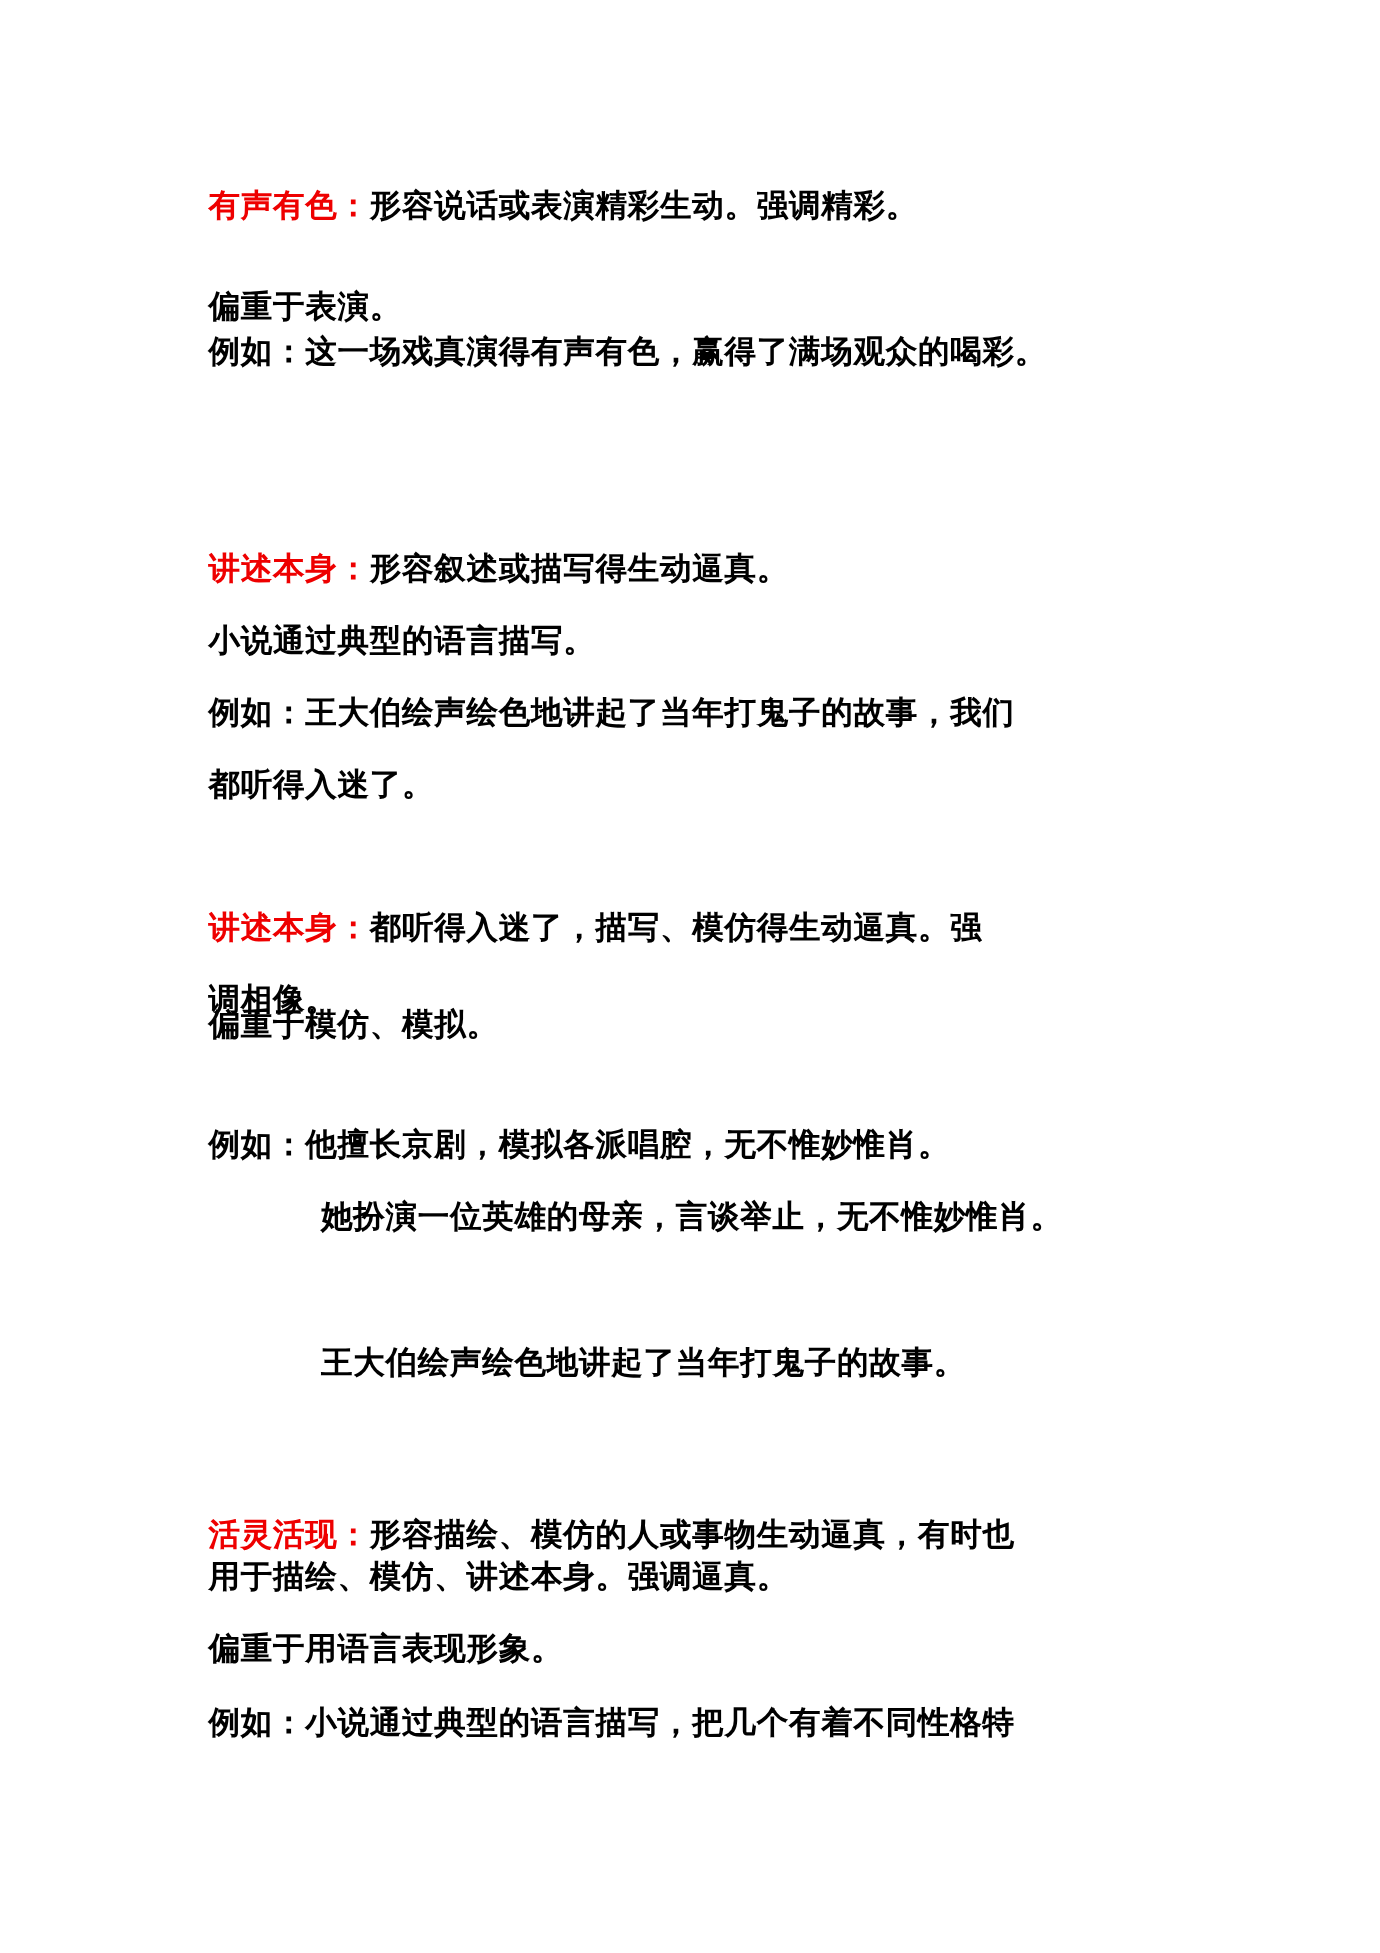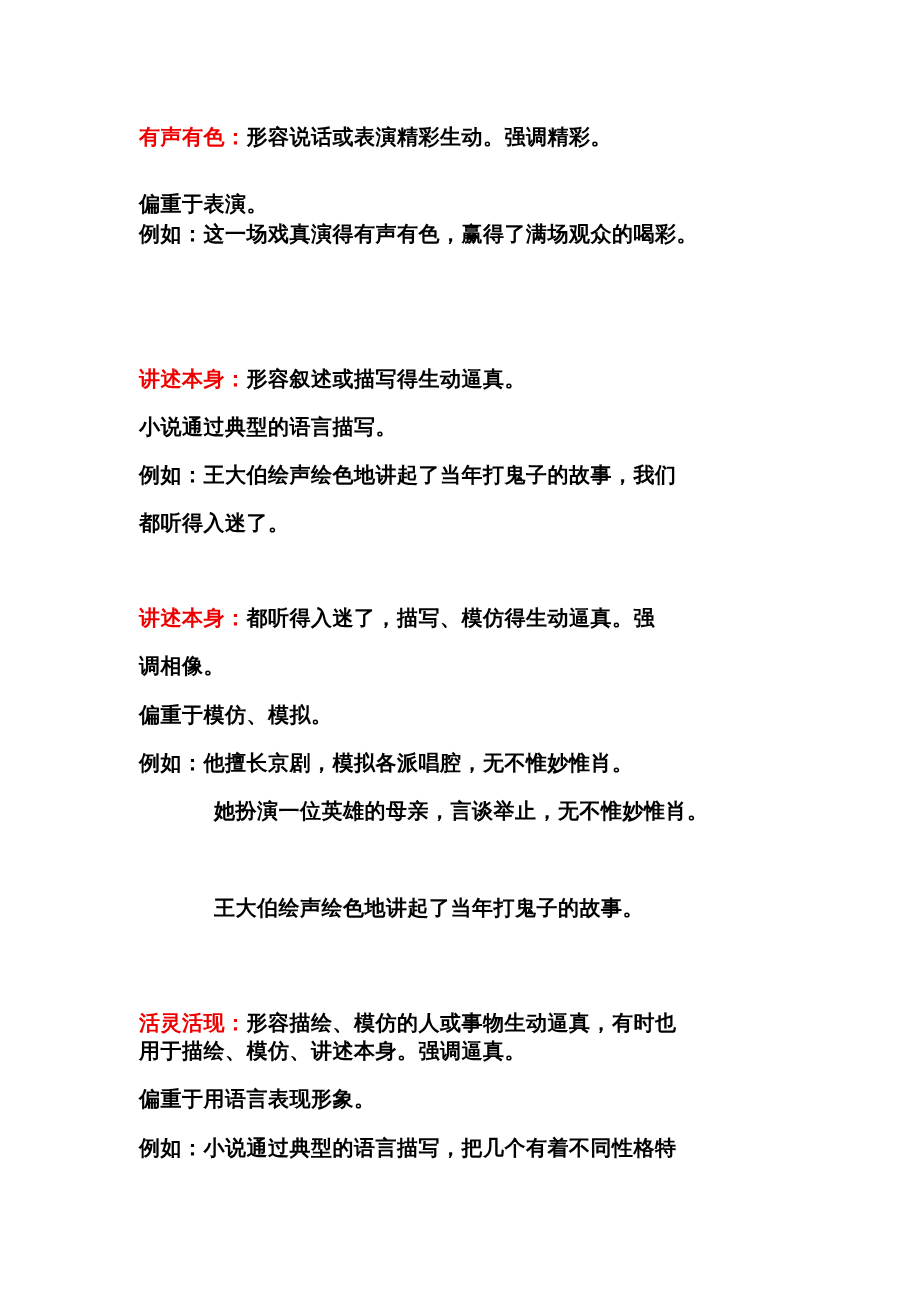--- a/index.html
+++ b/index.html
@@ -19,21 +19,21 @@
   <div class="line" style="top:189px">偏重于表演。</div>
   <div class="line" style="top:219px">例如：这一场戏真演得有声有色，赢得了满场观众的喝彩。</div>
 
   <div class="line" style="top:364px"><span class="term">讲述本身：</span><span>形容叙述或描写得生动逼真。</span></div>
   <div class="line" style="top:412px">小说通过典型的语言描写。</div>
   <div class="line" style="top:460px">例如：王大伯绘声绘色地讲起了当年打鬼子的故事，我们</div>
   <div class="line" style="top:508px">都听得入迷了。</div>
 
   <div class="line" style="top:603px"><span class="term">讲述本身：</span><span>都听得入迷了，描写、模仿得生动逼真。强</span></div>
   <div class="line" style="top:651px">调相像。</div>
-  <div class="line" style="top:700px">偏重于模仿、模拟。</div>
+  <div class="line" style="top:668px">偏重于模仿、模拟。</div>
   <div class="line" style="top:748px">例如：他擅长京剧，模拟各派唱腔，无不惟妙惟肖。</div>
   <div class="line indent" style="top:796px">她扮演一位英雄的母亲，言谈举止，无不惟妙惟肖。</div>
   <div class="line indent" style="top:893px">王大伯绘声绘色地讲起了当年打鬼子的故事。</div>
 
   <div class="line" style="top:1008px"><span class="term">活灵活现：</span><span>形容描绘、模仿的人或事物生动逼真，有时也</span></div>
   <div class="line" style="top:1036px">用于描绘、模仿、讲述本身。强调逼真。</div>
   <div class="line" style="top:1084px">偏重于用语言表现形象。</div>
   <div class="line" style="top:1133px">例如：小说通过典型的语言描写，把几个有着不同性格特</div>
 
 </div>

